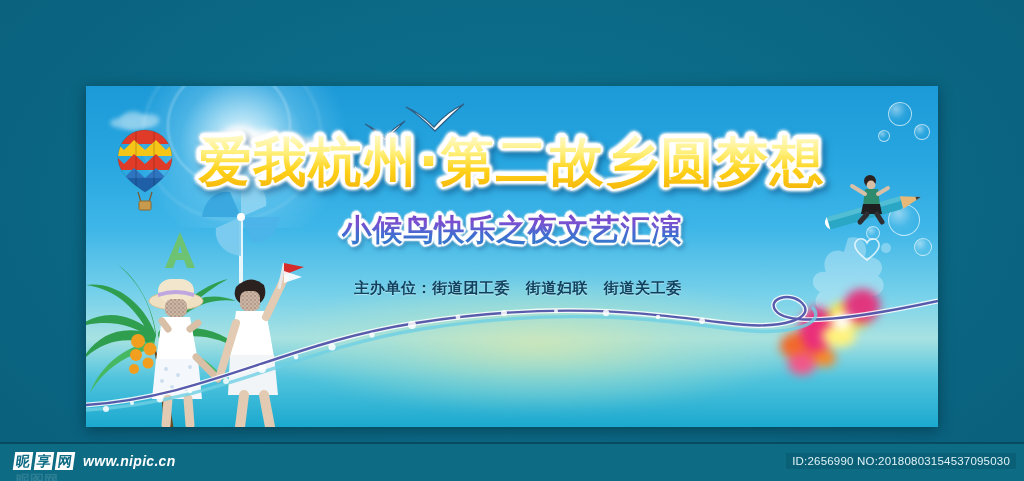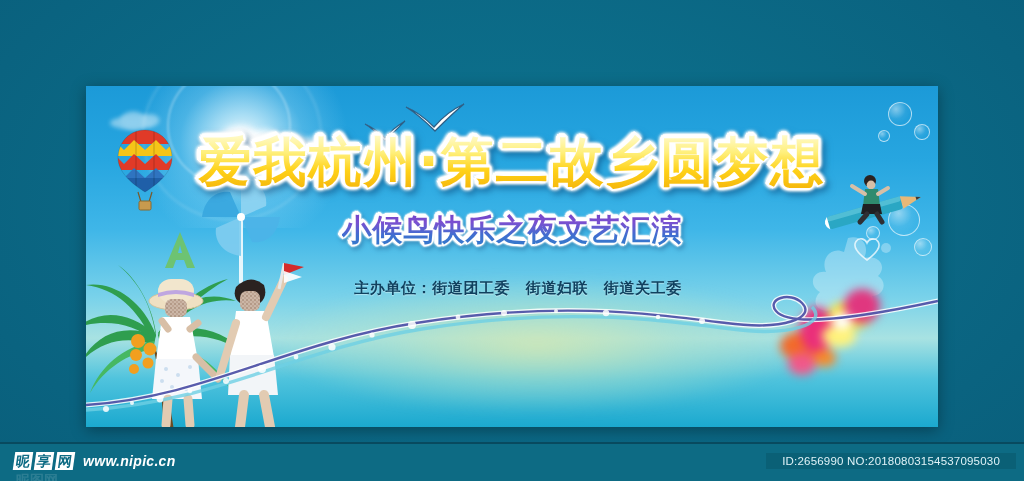--- a/index.html
+++ b/index.html
@@ -162,21 +162,21 @@
     font-family:"Liberation Sans",sans-serif;letter-spacing:.3px;
   }
   .watermark{
     position:absolute;left:16px;top:28px;color:rgba(255,255,255,.13);
     font-size:14px;font-weight:bold;font-family:"DejaVu Sans",sans-serif;
   }
   .idbox{
     position:absolute;right:8px;top:9px;
     background:#0a6076;color:#dff2f7;
     font-size:11.5px;font-family:"Liberation Sans",sans-serif;
-    padding:2px 16px;letter-spacing:.2px;
+    padding:2px 6px;letter-spacing:.2px;
   }
 </style>
 </head>
 <body>
 
 <div class="stage">
 
   <div class="canvas-bg"></div>
 
   <div class="poster">

